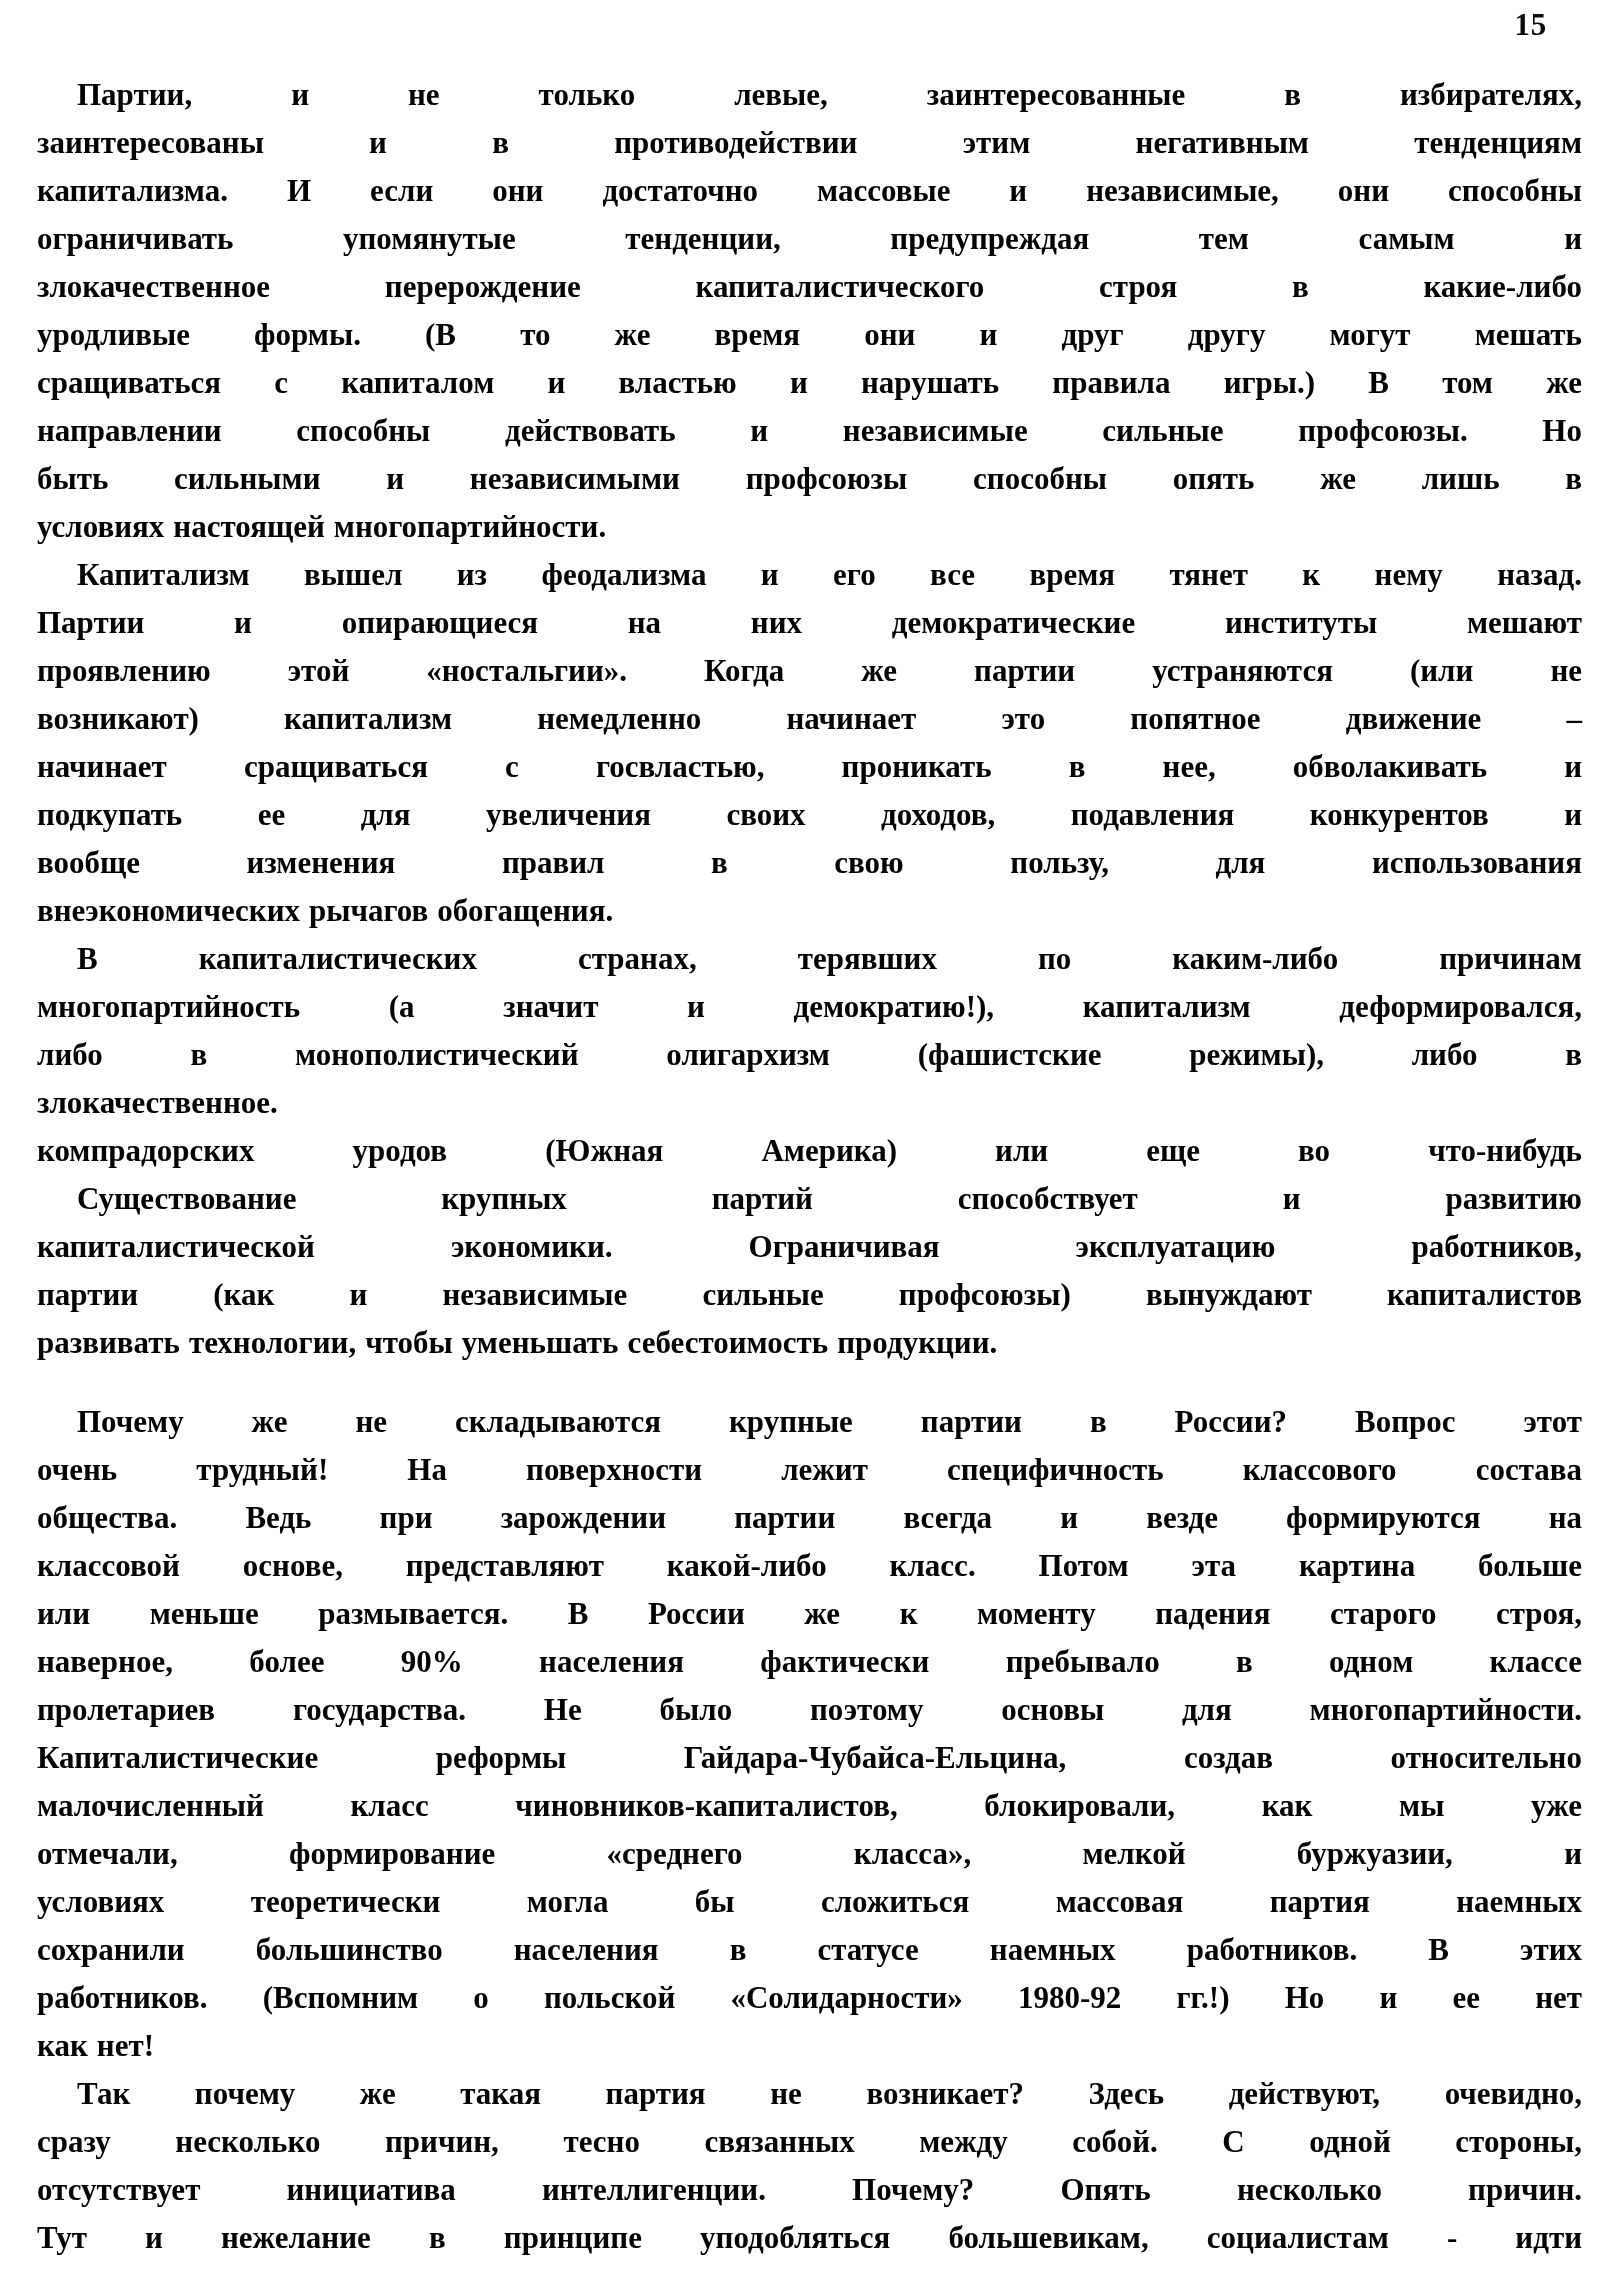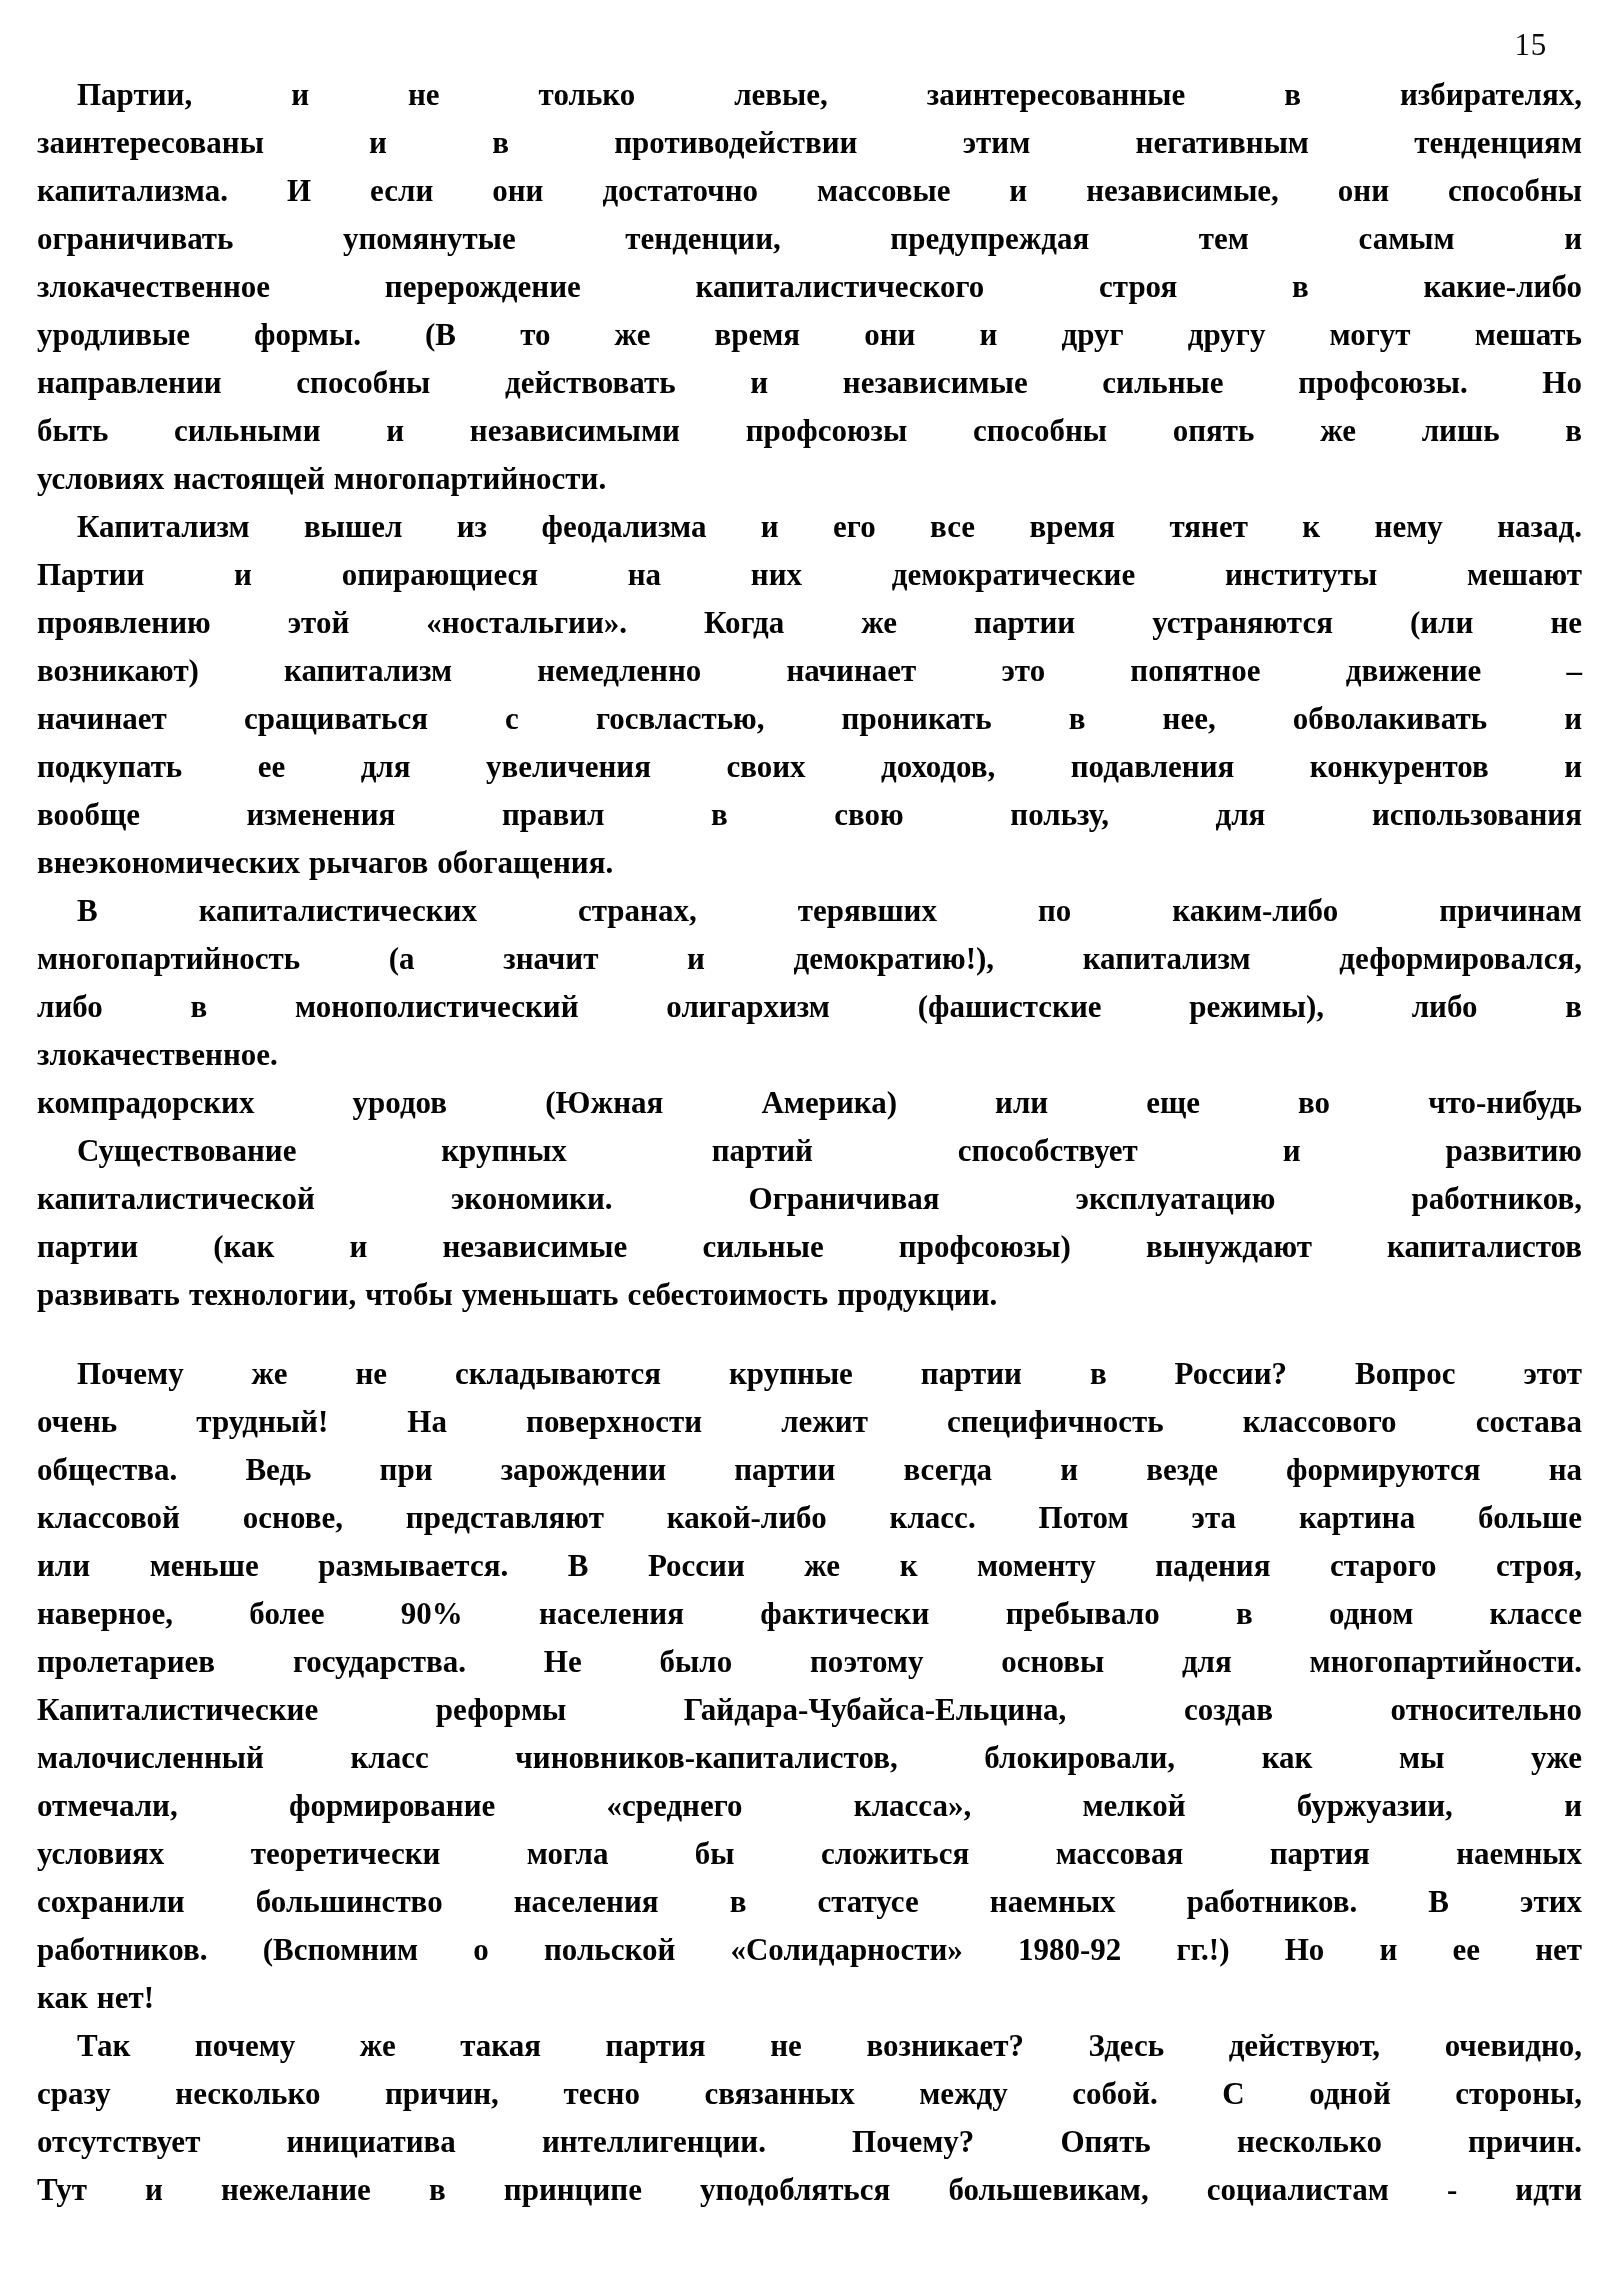--- a/index.html
+++ b/index.html
@@ -13,24 +13,23 @@
     position: relative;
     overflow: hidden;
     font-family: "Liberation Serif", "DejaVu Serif", serif;
     color: #030303;
   }
   .page-number {
     position: absolute;
     top: 6.7px;
     right: 70px;
     font-size: 31px;
-    font-weight: normal;
+    font-weight: bold;
     letter-spacing: 0.7px;
     color: #0a0a0a;
-    margin-top: 20px;
   }
   .content {
     position: absolute;
     top: 71px;
     left: 37px;
     width: 1545px;
   }
   .paragraph {
     margin: 0;
     padding: 0;
@@ -60,20 +59,21 @@
 <div class="page-number">15</div>
 
 <div class="content">
     <div class="paragraph">
       <div class="line first">Партии, и не только левые, заинтересованные в избирателях,</div>
       <div class="line">заинтересованы и в противодействии этим негативным тенденциям</div>
       <div class="line">капитализма. И если они достаточно массовые и независимые, они способны</div>
       <div class="line">ограничивать упомянутые тенденции, предупреждая тем самым и</div>
       <div class="line">злокачественное перерождение капиталистического строя в какие-либо</div>
       <div class="line">уродливые формы. (В то же время они и друг другу могут мешать</div>
+      <div class="line">сращиваться с капиталом и властью и нарушать правила игры.) В том же</div>
       <div class="line">направлении способны действовать и независимые сильные профсоюзы. Но</div>
       <div class="line">быть сильными и независимыми профсоюзы способны опять же лишь в</div>
       <div class="line end">условиях настоящей многопартийности.</div>
     </div>
     <div class="paragraph">
       <div class="line first">Капитализм вышел из феодализма и его все время тянет к нему назад.</div>
       <div class="line">Партии и опирающиеся на них демократические институты мешают</div>
       <div class="line">проявлению этой «ностальгии». Когда же партии устраняются (или не</div>
       <div class="line">возникают) капитализм немедленно начинает это попятное движение –</div>
       <div class="line">начинает сращиваться с госвластью, проникать в нее, обволакивать и</div>

